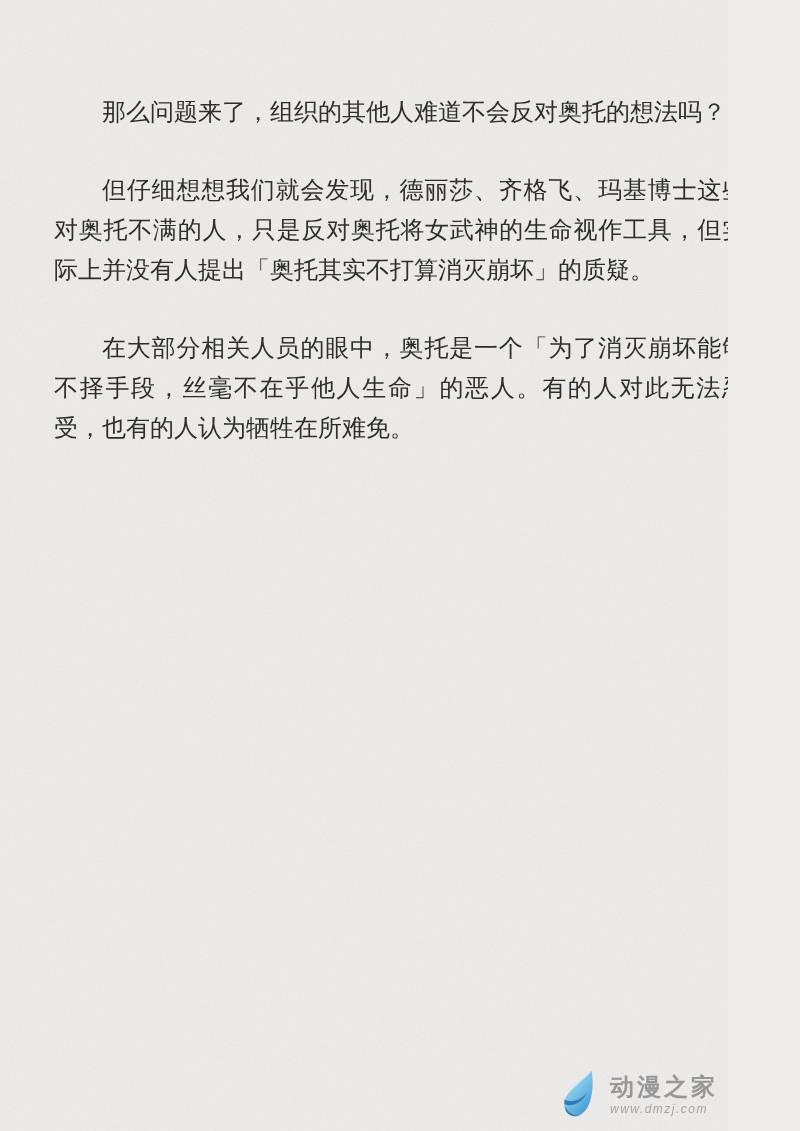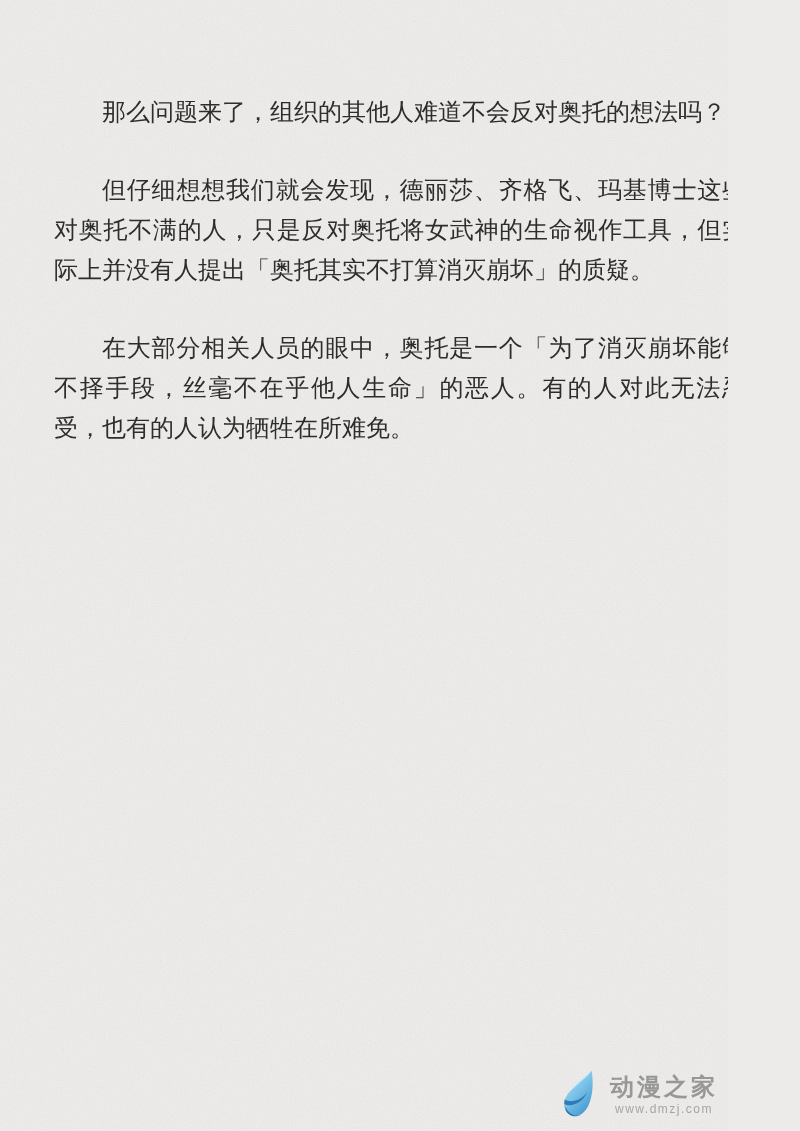--- a/index.html
+++ b/index.html
@@ -51,32 +51,33 @@
     gap: 7px;
   }
   .logo {
     width: 46px;
     height: 52px;
     flex: 0 0 auto;
   }
   .wm-text {
     display: flex;
     flex-direction: column;
-    align-items: center;
+    align-items: flex-start;
   }
   .wm-name {
     font-size: 24px;
     font-weight: 600;
     color: #979797;
     letter-spacing: 3px;
     line-height: 1.05;
     white-space: nowrap;
   }
   .wm-url {
     font-size: 12px;
+    font-style: italic;
     color: #a5a5a5;
     letter-spacing: 1.5px;
     margin-top: 3px;
     white-space: nowrap;
   }
 </style>
 </head>
 <body>
 
 <div class="page">

